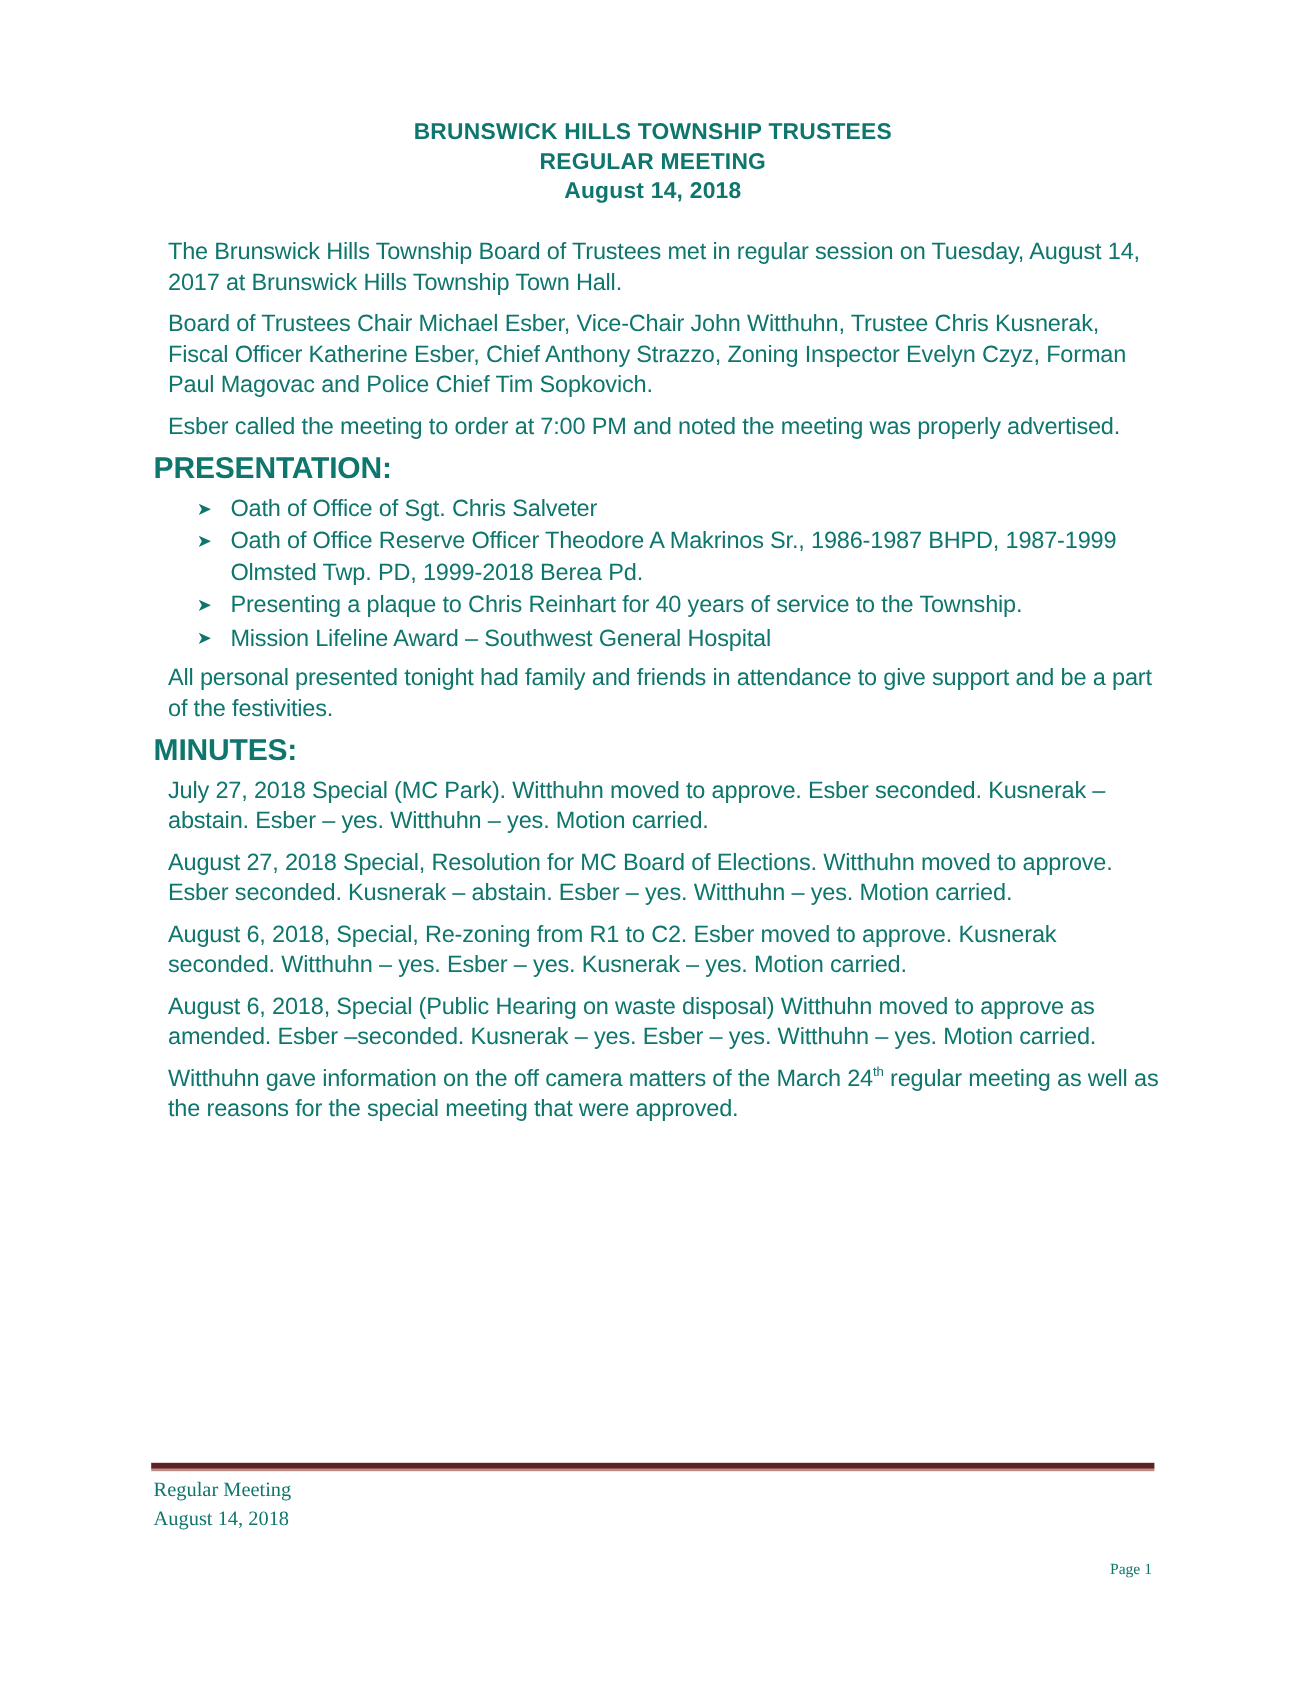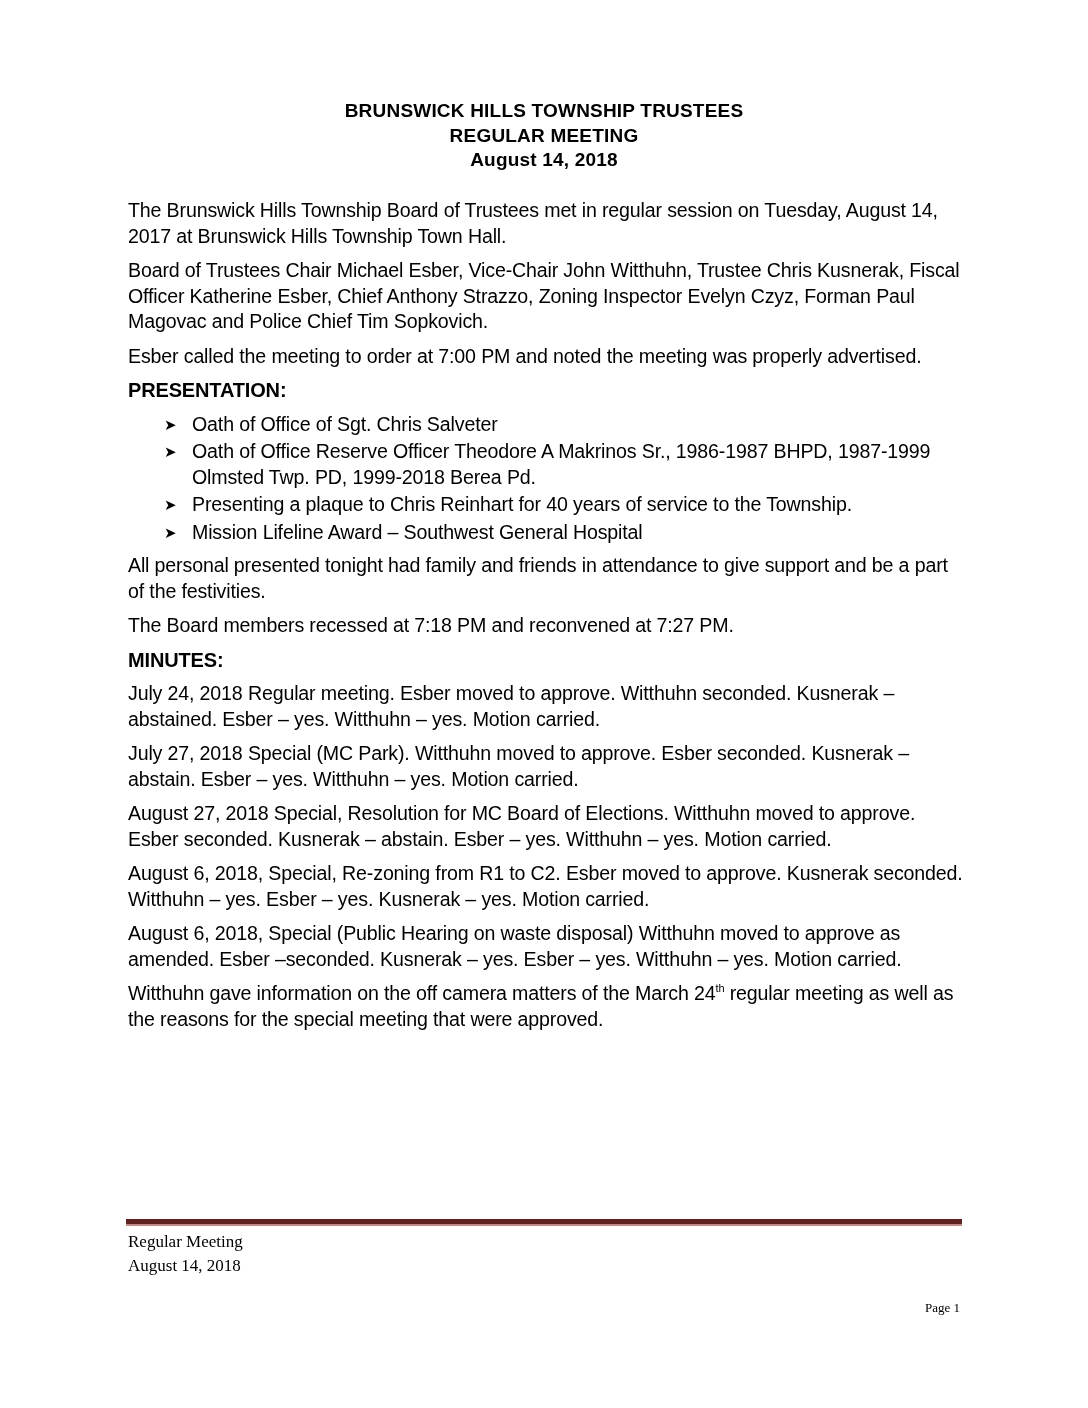--- a/index.html
+++ b/index.html
@@ -1,33 +1,33 @@
 <!DOCTYPE html>
 <html><head>
   <meta charset="utf-8">
   <style>
     html, body { margin: 0; padding: 0; background: #ffffff; }
     body { width: 1088px; height: 1408px; position: relative; overflow: hidden; }
     .page {
       position: absolute; left: 0; top: 0; width: 1088px; height: 1144px;
-      background: #ffffff; color: #000000;
+      background: #ffffff; color: #0f766e;
       font-family: "Liberation Sans", sans-serif;
     }
     .header {
       position: absolute; left: 128px; width: 832px; top: 99px;
       text-align: center; font-weight: bold; font-size: 19px; line-height: 24.5px;
       letter-spacing: 0.2px;
     }
     .header div { margin: 0; }
     .body {
       position: absolute; left: 128px; width: 840px; top: 198px;
       font-size: 19.6px; line-height: 25.5px; letter-spacing: -0.15px;
     }
-    .body p { margin: 0 0 9px 0; }
-    .section-heading { font-weight: bold; font-size: 20px; margin: 3px 0 8px 0; }
+    .body p { margin: 0 0 9px 12px; }
+    .section-heading { font-weight: bold; font-size: 25px; margin: 3px 0 8px 0; }
     ul.bullets { list-style: none; margin: 0 0 8px 0; padding: 0 0 0 36px; }
     ul.bullets li { position: relative; padding-left: 28px; margin: 0 0 2px 0; }
     ul.bullets li .bullet { position: absolute; left: 0; top: 0; font-size: 15px; }
     sup { font-size: 11px; line-height: 0; vertical-align: 8px; }
     .rule {
       position: absolute; left: 126px; width: 836px; top: 1219px;
     }
     .rule .thick { height: 5px; background: #5e2222; }
     .rule .thin { height: 2px; background: #c08a88; }
     .footer {
@@ -68,24 +68,22 @@
       <li>
         <span class="bullet">➤</span>
         <span>Presenting a plaque to Chris Reinhart for 40 years of service to the Township.</span>
       </li>
       <li>
         <span class="bullet">➤</span>
         <span>Mission Lifeline Award – Southwest General Hospital</span>
       </li>
     </ul>
     <p>All personal presented tonight had family and friends in attendance to give support and be a part of the festivities.</p>
-    <p>The Board members recessed at 7:18 PM and reconvened at 7:27 PM.</p>
 
     <div class="section-heading">MINUTES:</div>
-    <p>July 24, 2018 Regular meeting. Esber moved to approve. Witthuhn seconded. Kusnerak – abstained. Esber – yes. Witthuhn – yes. Motion carried.</p>
     <p>July 27, 2018 Special (MC Park). Witthuhn moved to approve. Esber seconded. Kusnerak – abstain. Esber – yes. Witthuhn – yes. Motion carried.</p>
     <p>August 27, 2018 Special, Resolution for MC Board of Elections. Witthuhn moved to approve. Esber seconded. Kusnerak – abstain. Esber – yes. Witthuhn – yes. Motion carried.</p>
     <p>August 6, 2018, Special, Re-zoning from R1 to C2. Esber moved to approve. Kusnerak seconded. Witthuhn – yes. Esber – yes. Kusnerak – yes. Motion carried.</p>
     <p>August 6, 2018, Special (Public Hearing on waste disposal) Witthuhn moved to approve as amended. Esber –seconded. Kusnerak – yes. Esber – yes. Witthuhn – yes. Motion carried.</p>
     <p><span>Witthuhn gave information on the off camera matters of the March 24</span><sup>th</sup><span> regular meeting as well as the reasons for the special meeting that were approved.</span></p>
   </div>
 
   <div class="rule">
     <div class="thick" style="background: rgb(94, 34, 34);"></div>
     <div class="thin" style="background: rgb(192, 138, 136);"></div>

